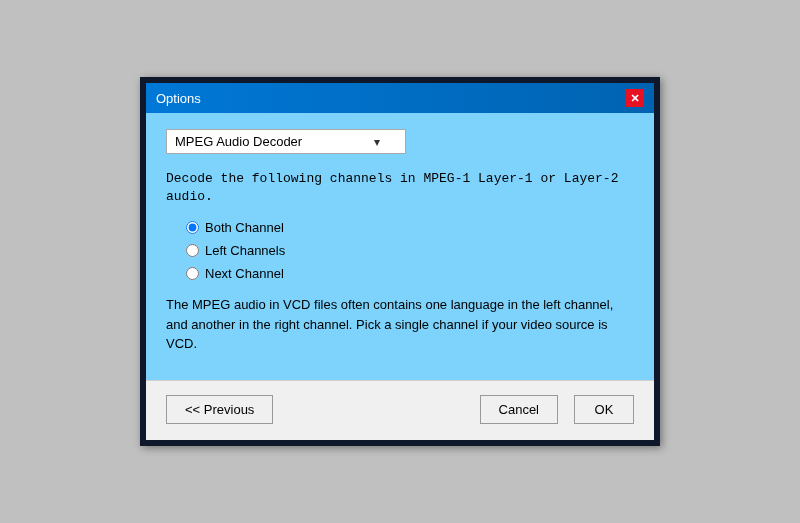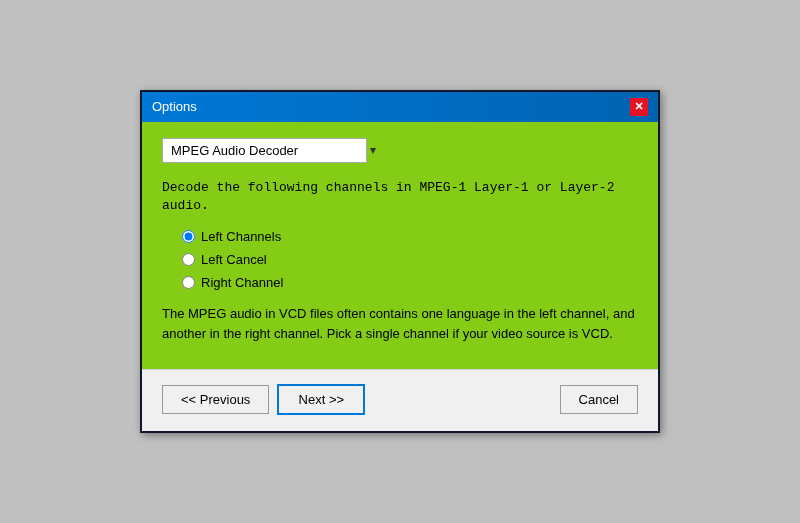--- a/index.html
+++ b/index.html
@@ -14,22 +14,22 @@
       background: #c0c0c0;
       display: flex;
       align-items: center;
       justify-content: center;
       font-family: 'Segoe UI', Tahoma, sans-serif;
       font-size: 13px;
     }
 
     .dialog {
       width: 520px;
-      background: #84cc16;
-      border: 2px solid #0f172a;
+      background: #7dd3fc;
+      border: 6px solid #0f172a;
       box-shadow: 2px 2px 8px rgba(0,0,0,0.4);
     }
 
     .title-bar {
       background: linear-gradient(to right, #0078d7, #0063b1);
       color: white;
       padding: 6px 10px;
       display: flex;
       align-items: center;
       justify-content: space-between;
@@ -57,21 +57,21 @@
 
     .dialog-content {
       padding: 16px 20px;
     }
 
     .dropdown-row {
       margin-bottom: 16px;
     }
 
     .dropdown {
-      width: 205px;
+      width: 240px;
       padding: 4px 8px;
       background: white;
       border: 1px solid #aaa;
       font-size: 13px;
       appearance: none;
       -webkit-appearance: none;
       position: relative;
       cursor: pointer;
     }
 
@@ -187,36 +187,36 @@
           <option>MPEG Audio Decoder</option>
         </select>
       </div>
     </div>
 
     <p class="description-text">Decode the following channels in MPEG-1 Layer-1 or Layer-2 audio.</p>
 
     <div class="radio-group">
       <label class="radio-item">
         <input type="radio" name="channel" checked="" style="">
+        <span class="radio-label">Both Channel</span>
+      </label>
+      <label class="radio-item">
+        <input type="radio" name="channel" style="">
         <span class="radio-label">Left Channels</span>
       </label>
       <label class="radio-item">
         <input type="radio" name="channel" style="">
-        <span class="radio-label">Left Cancel</span>
-      </label>
-      <label class="radio-item">
-        <input type="radio" name="channel" style="">
-        <span class="radio-label">Right Channel</span>
+        <span class="radio-label">Next Channel</span>
       </label>
     </div>
 
     <p class="info-text">The MPEG audio in VCD files often contains one language in the left channel, and another in the right channel. Pick a single channel if your video source is VCD.</p>
   </div>
 
   <div class="button-row">
     <button class="btn">&lt;&lt; Previous</button>
-    <button class="btn btn-next">Next &gt;&gt;</button>
     <div class="spacer"></div>
     <div class="right-buttons">
       <button class="btn btn-cancel">Cancel</button>
+      <button class="btn btn-ok">OK</button>
     </div>
   </div>
 </div>
 
 </body></html>

